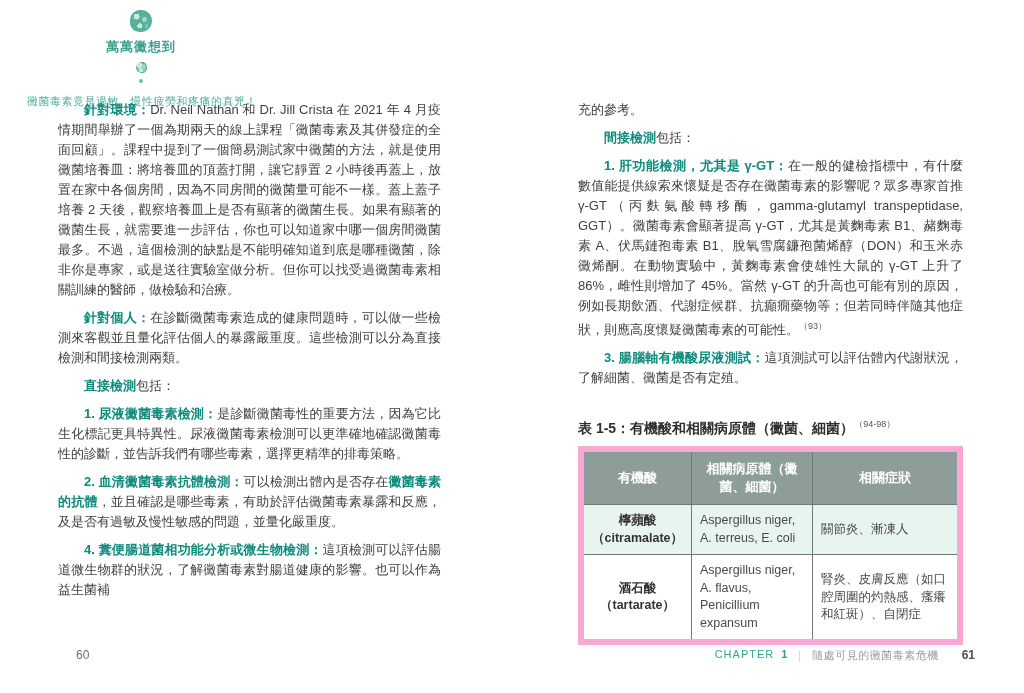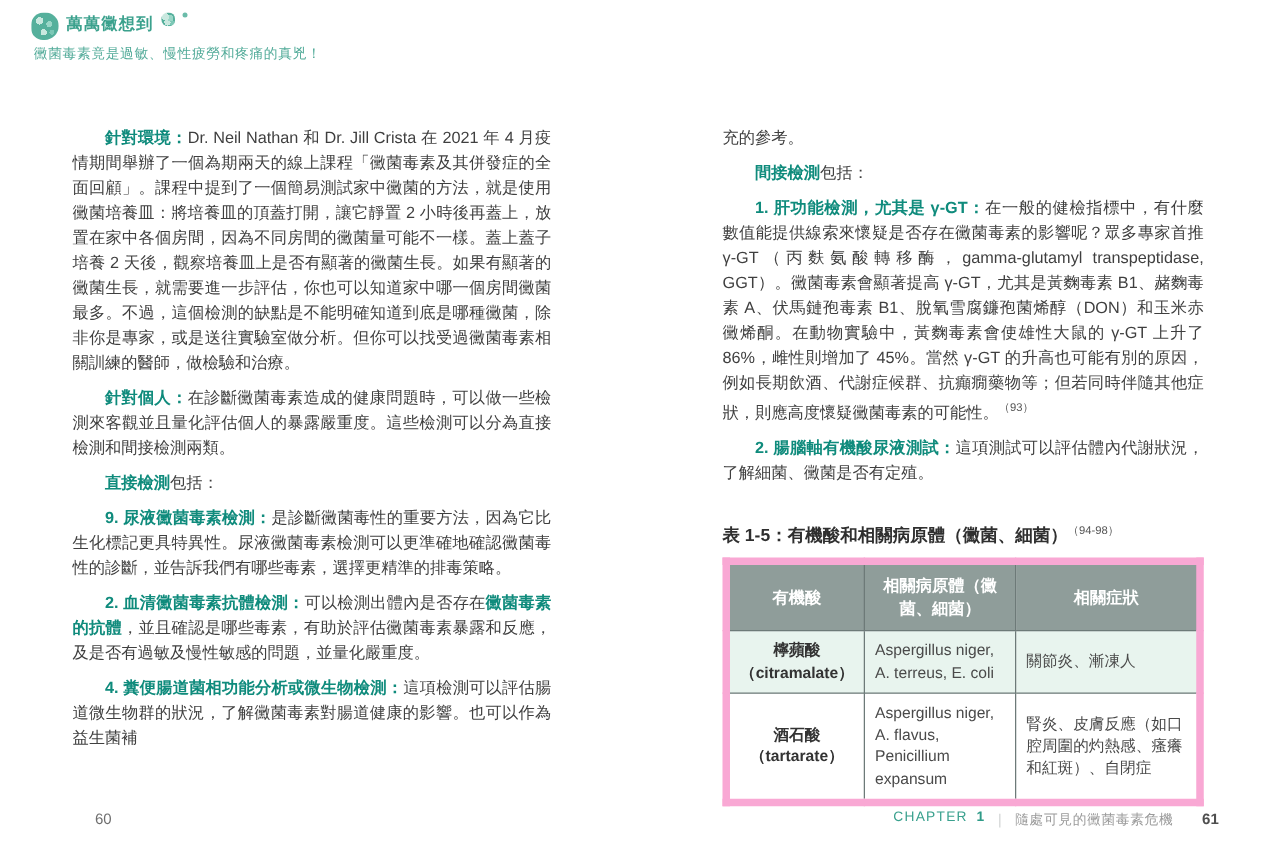--- a/index.html
+++ b/index.html
@@ -3,21 +3,21 @@
 <meta charset="utf-8">
 <style>
   html,body{margin:0;padding:0;}
   body{
     width:1024px;height:693px;position:relative;background:#ffffff;
     font-family:"Liberation Sans","DejaVu Sans",sans-serif;
     color:#3f3f3f;overflow:hidden;
   }
   
   .brand{position:absolute;top:10px;left:25px;}
-  .brand-row{display:flex;align-items:flex-start;gap:6px;}
+  .brand-row{display:flex;align-items:center;gap:6px;flex-direction:column;}
   .mold-blob{
     width:22px;height:22px;border-radius:48% 52% 55% 45%;
     background:
       radial-gradient(circle at 30% 30%, #c9e8df 0 3px, rgba(0,0,0,0) 3px),
       radial-gradient(circle at 66% 42%, #9ad6c7 0 2.5px, rgba(0,0,0,0) 2.5px),
       radial-gradient(circle at 45% 72%, #c9e8df 0 2.5px, rgba(0,0,0,0) 2.5px),
       radial-gradient(circle at 75% 72%, #7cc8b6 0 2px, rgba(0,0,0,0) 2px),
       #55b09c;
   }
   .mold-blob.small{width:11px;height:11px;border-radius:52% 48% 45% 55%;}
@@ -65,31 +65,31 @@
     <span class="mold-blob small"></span>
     <span class="spore-dot"></span>
   </div>
   <div class="brand-subtitle">黴菌毒素竟是過敏、慢性疲勞和疼痛的真兇！</div>
 </div>
 
 <div class="col col-left">
     <p class="para indent"><span class="s-lead">針對環境：</span><span class="s-n">Dr. Neil Nathan 和 Dr. Jill Crista 在 2021 年 4 月疫情期間舉辦了一個為期兩天的線上課程「黴菌毒素及其併發症的全面回顧」。課程中提到了一個簡易測試家中黴菌的方法，就是使用黴菌培養皿：將培養皿的頂蓋打開，讓它靜置 2 小時後再蓋上，放置在家中各個房間，因為不同房間的黴菌量可能不一樣。蓋上蓋子培養 2 天後，觀察培養皿上是否有顯著的黴菌生長。如果有顯著的黴菌生長，就需要進一步評估，你也可以知道家中哪一個房間黴菌最多。不過，這個檢測的缺點是不能明確知道到底是哪種黴菌，除非你是專家，或是送往實驗室做分析。但你可以找受過黴菌毒素相關訓練的醫師，做檢驗和治療。</span></p>
     <p class="para indent"><span class="s-lead">針對個人：</span><span class="s-n">在診斷黴菌毒素造成的健康問題時，可以做一些檢測來客觀並且量化評估個人的暴露嚴重度。這些檢測可以分為直接檢測和間接檢測兩類。</span></p>
     <p class="para indent"><span class="s-lead">直接檢測</span><span class="s-n">包括：</span></p>
-    <p class="para indent"><span class="s-lead">9. 尿液黴菌毒素檢測：</span><span class="s-n">是診斷黴菌毒性的重要方法，因為它比生化標記更具特異性。尿液黴菌毒素檢測可以更準確地確認黴菌毒性的診斷，並告訴我們有哪些毒素，選擇更精準的排毒策略。</span></p>
+    <p class="para indent"><span class="s-lead">1. 尿液黴菌毒素檢測：</span><span class="s-n">是診斷黴菌毒性的重要方法，因為它比生化標記更具特異性。尿液黴菌毒素檢測可以更準確地確認黴菌毒性的診斷，並告訴我們有哪些毒素，選擇更精準的排毒策略。</span></p>
     <p class="para indent"><span class="s-lead">2. 血清黴菌毒素抗體檢測：</span><span class="s-n">可以檢測出體內是否存在</span><span class="s-em">黴菌毒素的抗體</span><span class="s-n">，並且確認是哪些毒素，有助於評估黴菌毒素暴露和反應，及是否有過敏及慢性敏感的問題，並量化嚴重度。</span></p>
     <p class="para indent"><span class="s-lead">4. 糞便腸道菌相功能分析或微生物檢測：</span><span class="s-n">這項檢測可以評估腸道微生物群的狀況，了解黴菌毒素對腸道健康的影響。也可以作為益生菌補</span></p>
   </div>
 
 <div class="col col-right">
   <div>
       <p class="para"><span class="s-n">充的參考。</span></p>
       <p class="para indent"><span class="s-lead">間接檢測</span><span class="s-n">包括：</span></p>
       <p class="para indent"><span class="s-lead">1. 肝功能檢測，尤其是 γ-GT：</span><span class="s-n">在一般的健檢指標中，有什麼數值能提供線索來懷疑是否存在黴菌毒素的影響呢？眾多專家首推 γ-GT（丙麩氨酸轉移酶，gamma-glutamyl transpeptidase, GGT）。黴菌毒素會顯著提高 γ-GT，尤其是黃麴毒素 B1、赭麴毒素 A、伏馬鏈孢毒素 B1、脫氧雪腐鐮孢菌烯醇（DON）和玉米赤黴烯酮。在動物實驗中，黃麴毒素會使雄性大鼠的 γ-GT 上升了 86%，雌性則增加了 45%。當然 γ-GT 的升高也可能有別的原因，例如長期飲酒、代謝症候群、抗癲癇藥物等；但若同時伴隨其他症狀，則應高度懷疑黴菌毒素的可能性。</span><span class="s-sup">（93）</span></p>
-      <p class="para indent"><span class="s-lead">2. 腸腦軸有機酸尿液測試：</span><span class="s-n">這項測試可以評估體內代謝狀況，了解細菌、黴菌是否有定殖。</span></p>
+      <p class="para indent"><span class="s-lead">3. 腸腦軸有機酸尿液測試：</span><span class="s-n">這項測試可以評估體內代謝狀況，了解細菌、黴菌是否有定殖。</span></p>
     </div>
   <div class="tbl-title">
     <span>表 1-5：有機酸和相關病原體（黴菌、細菌）</span><span class="s-sup">（94-98）</span>
   </div>
   <table class="acid">
     <colgroup>
         <col class="cw1">
         <col class="cw2">
         <col class="cw3">
       </colgroup>

